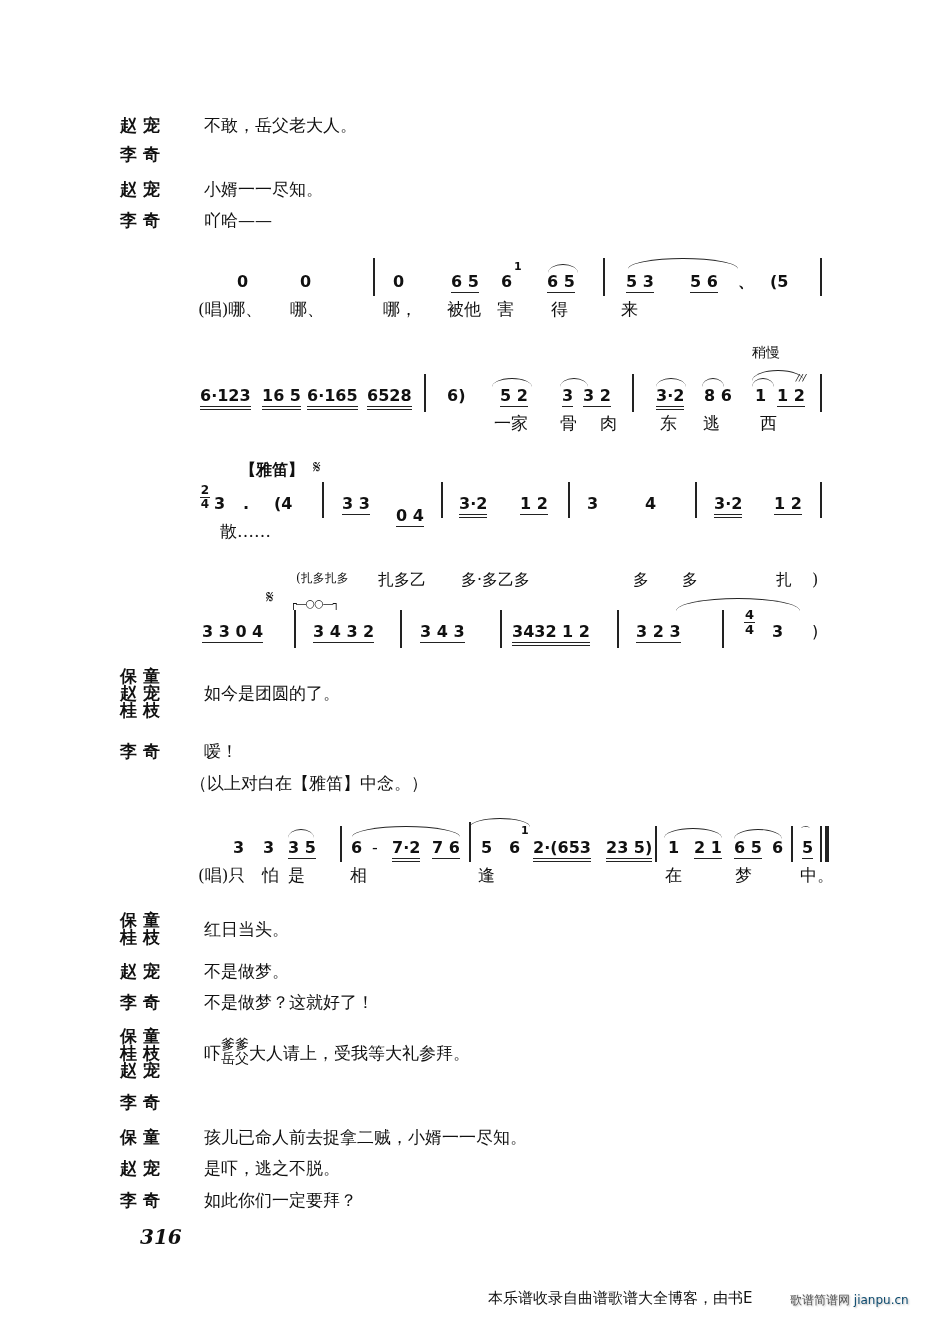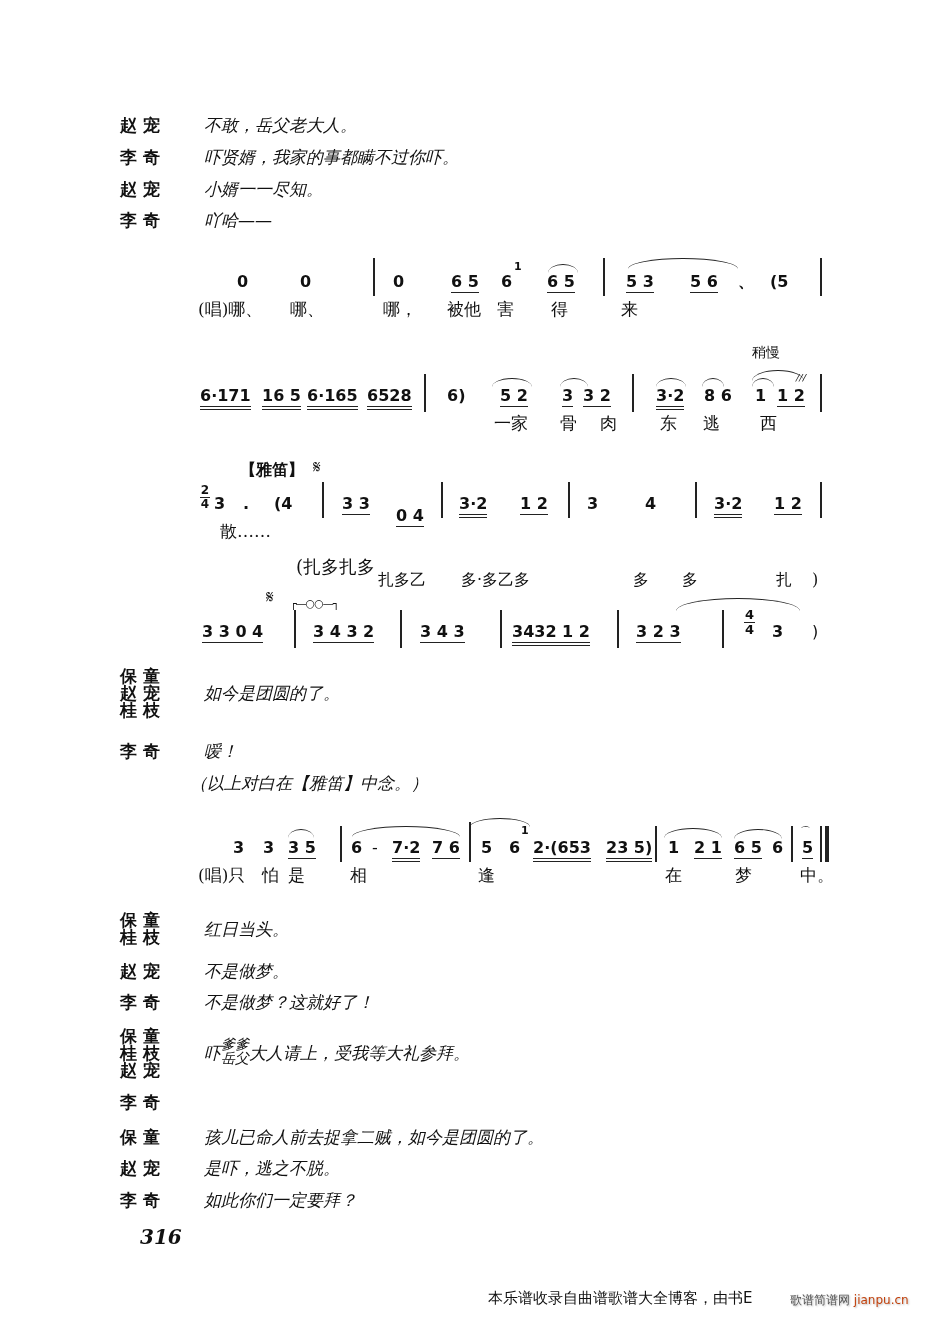--- a/index.html
+++ b/index.html
@@ -4,21 +4,21 @@
 <style>
   html, body { margin: 0; padding: 0; }
   body {
     width: 940px; height: 1317px; background: #ffffff; position: relative;
     font-family: "DejaVu Serif", "Liberation Serif", serif; color: #111;
     overflow: hidden;
   }
   .abs { position: absolute; }
   .dl-row { position: absolute; left: 120px; display: flex; align-items: center; }
   .speaker { width: 84px; font-family: "DejaVu Sans", sans-serif; font-weight: bold; font-size: 17px; letter-spacing: 0; display: flex; flex-direction: column; line-height: 17px; }
-  .line-text { font-size: 17px; white-space: nowrap; font-style: italic; }
+  .line-text { font-size: 17px; white-space: nowrap; }
   .stack { display: inline-flex; flex-direction: column; font-size: 14px; line-height: 14px; vertical-align: middle; margin-top: -6px; }
   .note { position: absolute; font-family: "DejaVu Sans", sans-serif; font-weight: bold; font-size: 16px; white-space: nowrap; }
   .lyric { position: absolute; font-size: 17px; white-space: nowrap; }
   .bar { position: absolute; width: 2px; background: #222; }
   .ul1 { border-bottom: 1.5px solid #222; padding-bottom: 1px; }
   .ul2 { border-bottom: 4px double #222; padding-bottom: 1px; }
   .slur { position: absolute; border-top: 1.6px solid #222; border-radius: 50% 50% 0 0 / 100% 100% 0 0; height: 8px; }
   .small { font-size: 14px; }
   .footer-note { font-family: "DejaVu Sans", sans-serif; font-size: 15px; }
 </style>
@@ -28,21 +28,20 @@
 <div class="dl-row" style="top:114px">
   <div class="speaker">
       <span>赵 宠</span>
     </div>
   <span class="line-text">不敢，岳父老大人。</span>
 </div>
 <div class="dl-row" style="top:146px">
   <div class="speaker">
       <span>李 奇</span>
     </div>
-  <span class="line-text">吓贤婿，我家的事都瞒不过你吓。</span>
 </div>
 <div class="dl-row" style="top:178px">
   <div class="speaker">
       <span>赵 宠</span>
     </div>
   <span class="line-text">小婿一一尽知。</span>
 </div>
 <div class="dl-row" style="top:209px">
   <div class="speaker">
       <span>李 奇</span>
@@ -72,21 +71,21 @@
   <span class="lyric" style="left:290px;top:298px">哪、</span>
   <span class="lyric" style="left:383px;top:298px">哪，</span>
   <span class="lyric" style="left:447px;top:298px">被他</span>
   <span class="lyric" style="left:497px;top:298px">害</span>
   <span class="lyric" style="left:551px;top:298px">得</span>
   <span class="lyric" style="left:621px;top:298px">来</span>
 </div>
 
 <div>
   <span class="lyric small" style="left:752px;top:344px">稍慢</span>
-  <span class="note ul2" style="left:200px;top:386px">6·171</span>
+  <span class="note ul2" style="left:200px;top:386px">6·123</span>
   <span class="note ul2" style="left:262px;top:386px">16 5</span>
   <span class="note ul2" style="left:307px;top:386px">6·165</span>
   <span class="note ul2" style="left:367px;top:386px">6528</span>
   <div class="bar" style="left:424px;top:374px;height:38px"></div>
   <span class="note" style="left:447px;top:386px">6)</span>
   <span class="note ul1" style="left:500px;top:386px">5 2</span>
   <div class="slur" style="left:492px;top:378px;width:40px"></div>
 
   <span class="note ul1" style="left:562px;top:386px">3</span>
   <div class="slur" style="left:560px;top:378px;width:28px"></div>
@@ -132,21 +131,21 @@
   <span class="note" style="left:587px;top:494px">3</span>
   <span class="note" style="left:645px;top:494px">4</span>
   <div class="bar" style="left:695px;top:482px;height:36px"></div>
   <span class="note ul2" style="left:714px;top:494px">3·2</span>
   <span class="note ul1" style="left:774px;top:494px">1 2</span>
   <div class="bar" style="left:820px;top:482px;height:36px"></div>
   <span class="lyric" style="left:220px;top:520px">散……</span>
 </div>
 
 <div>
-  <span class="lyric" style="left:296px;top:555px;font-size:18px">(扎多扎多</span>
+  <span class="lyric" style="left:296px;top:570px;font-size:12px">(扎多扎多</span>
   <span class="lyric" style="left:378px;top:570px;font-size:16px">扎多乙</span>
   <span class="lyric" style="left:462px;top:570px;font-size:16px;left:461px">多·多乙多</span>
 
   <span class="lyric" style="left:633px;top:570px;font-size:16px">多</span>
   <span class="lyric" style="left:682px;top:570px;font-size:16px">多</span>
   <span class="lyric" style="left:776px;top:570px;font-size:16px">扎</span>
   <span class="lyric" style="left:812px;top:570px;font-size:16px">)</span>
   <span class="abs" style="left:266px;top:586px;font-size:18px">𝄋</span>
   <span class="abs" style="left:290px;top:597px;font-size:11px;letter-spacing:-1px">┌—○○—┐</span>
 
@@ -261,34 +260,34 @@
 </div>
 <div class="dl-row" style="top:1094px">
   <div class="speaker">
       <span>李 奇</span>
     </div>
 </div>
 <div class="dl-row" style="top:1126px">
   <div class="speaker">
       <span>保 童</span>
     </div>
-  <span class="line-text">孩儿已命人前去捉拿二贼，如今是团圆的了。</span>
+  <span class="line-text">孩儿已命人前去捉拿二贼，小婿一一尽知。</span>
 </div>
 <div class="dl-row" style="top:1157px">
   <div class="speaker">
       <span>赵 宠</span>
     </div>
   <span class="line-text">是吓，逃之不脱。</span>
 </div>
 <div class="dl-row" style="top:1189px">
   <div class="speaker">
       <span>李 奇</span>
     </div>
   <span class="line-text">如此你们一定要拜？</span>
 </div>
 
 <div class="abs" style="left:140px;top:1225px;font-size:20px;font-style:italic;font-weight:bold;font-family:'DejaVu Serif',serif">316</div>
 
 <div class="abs footer-note" style="left:488px;top:1289px;color:#111">本乐谱收录自曲谱歌谱大全博客，由书E</div>
 <div class="abs" style="left:790px;top:1292px;font-family:'DejaVu Sans',sans-serif;font-size:12px;color:#555;text-shadow:1px 1px 2px #bbb">
   <span>歌谱简谱网</span>
-  <span style="color:#c2410c">jianpu.cn</span>
+  <span style="color:#0c4a6e">jianpu.cn</span>
 </div>
 
 </body></html>

